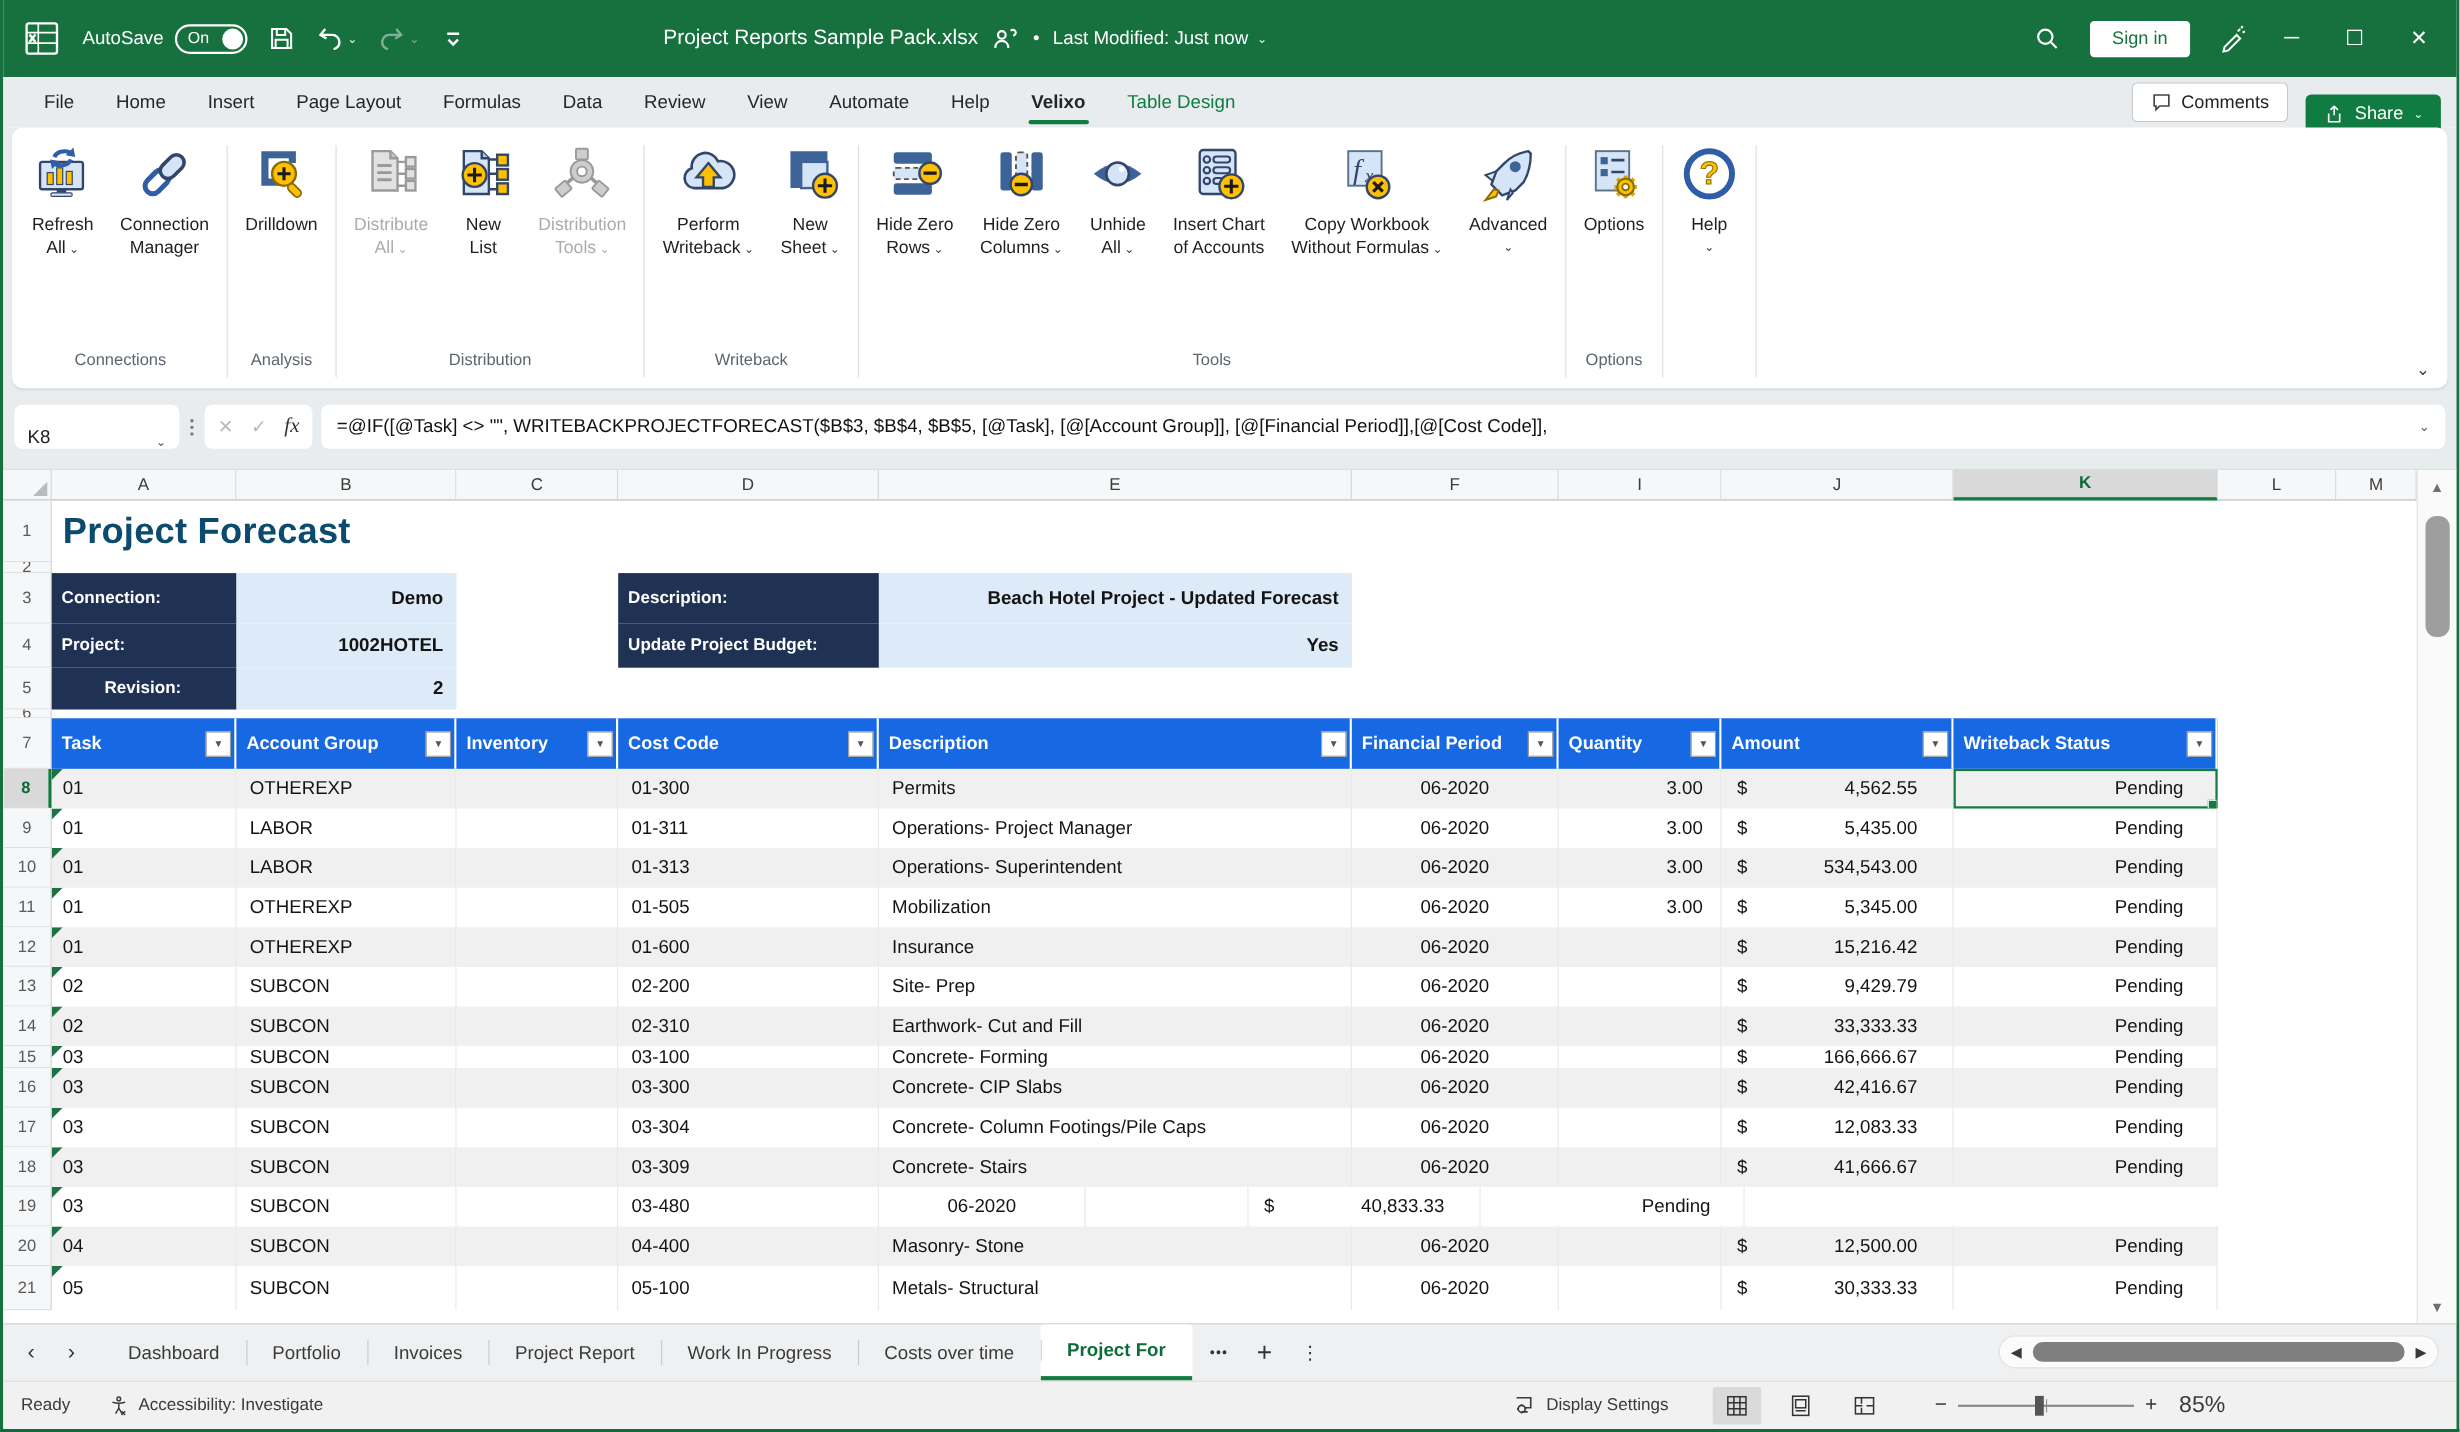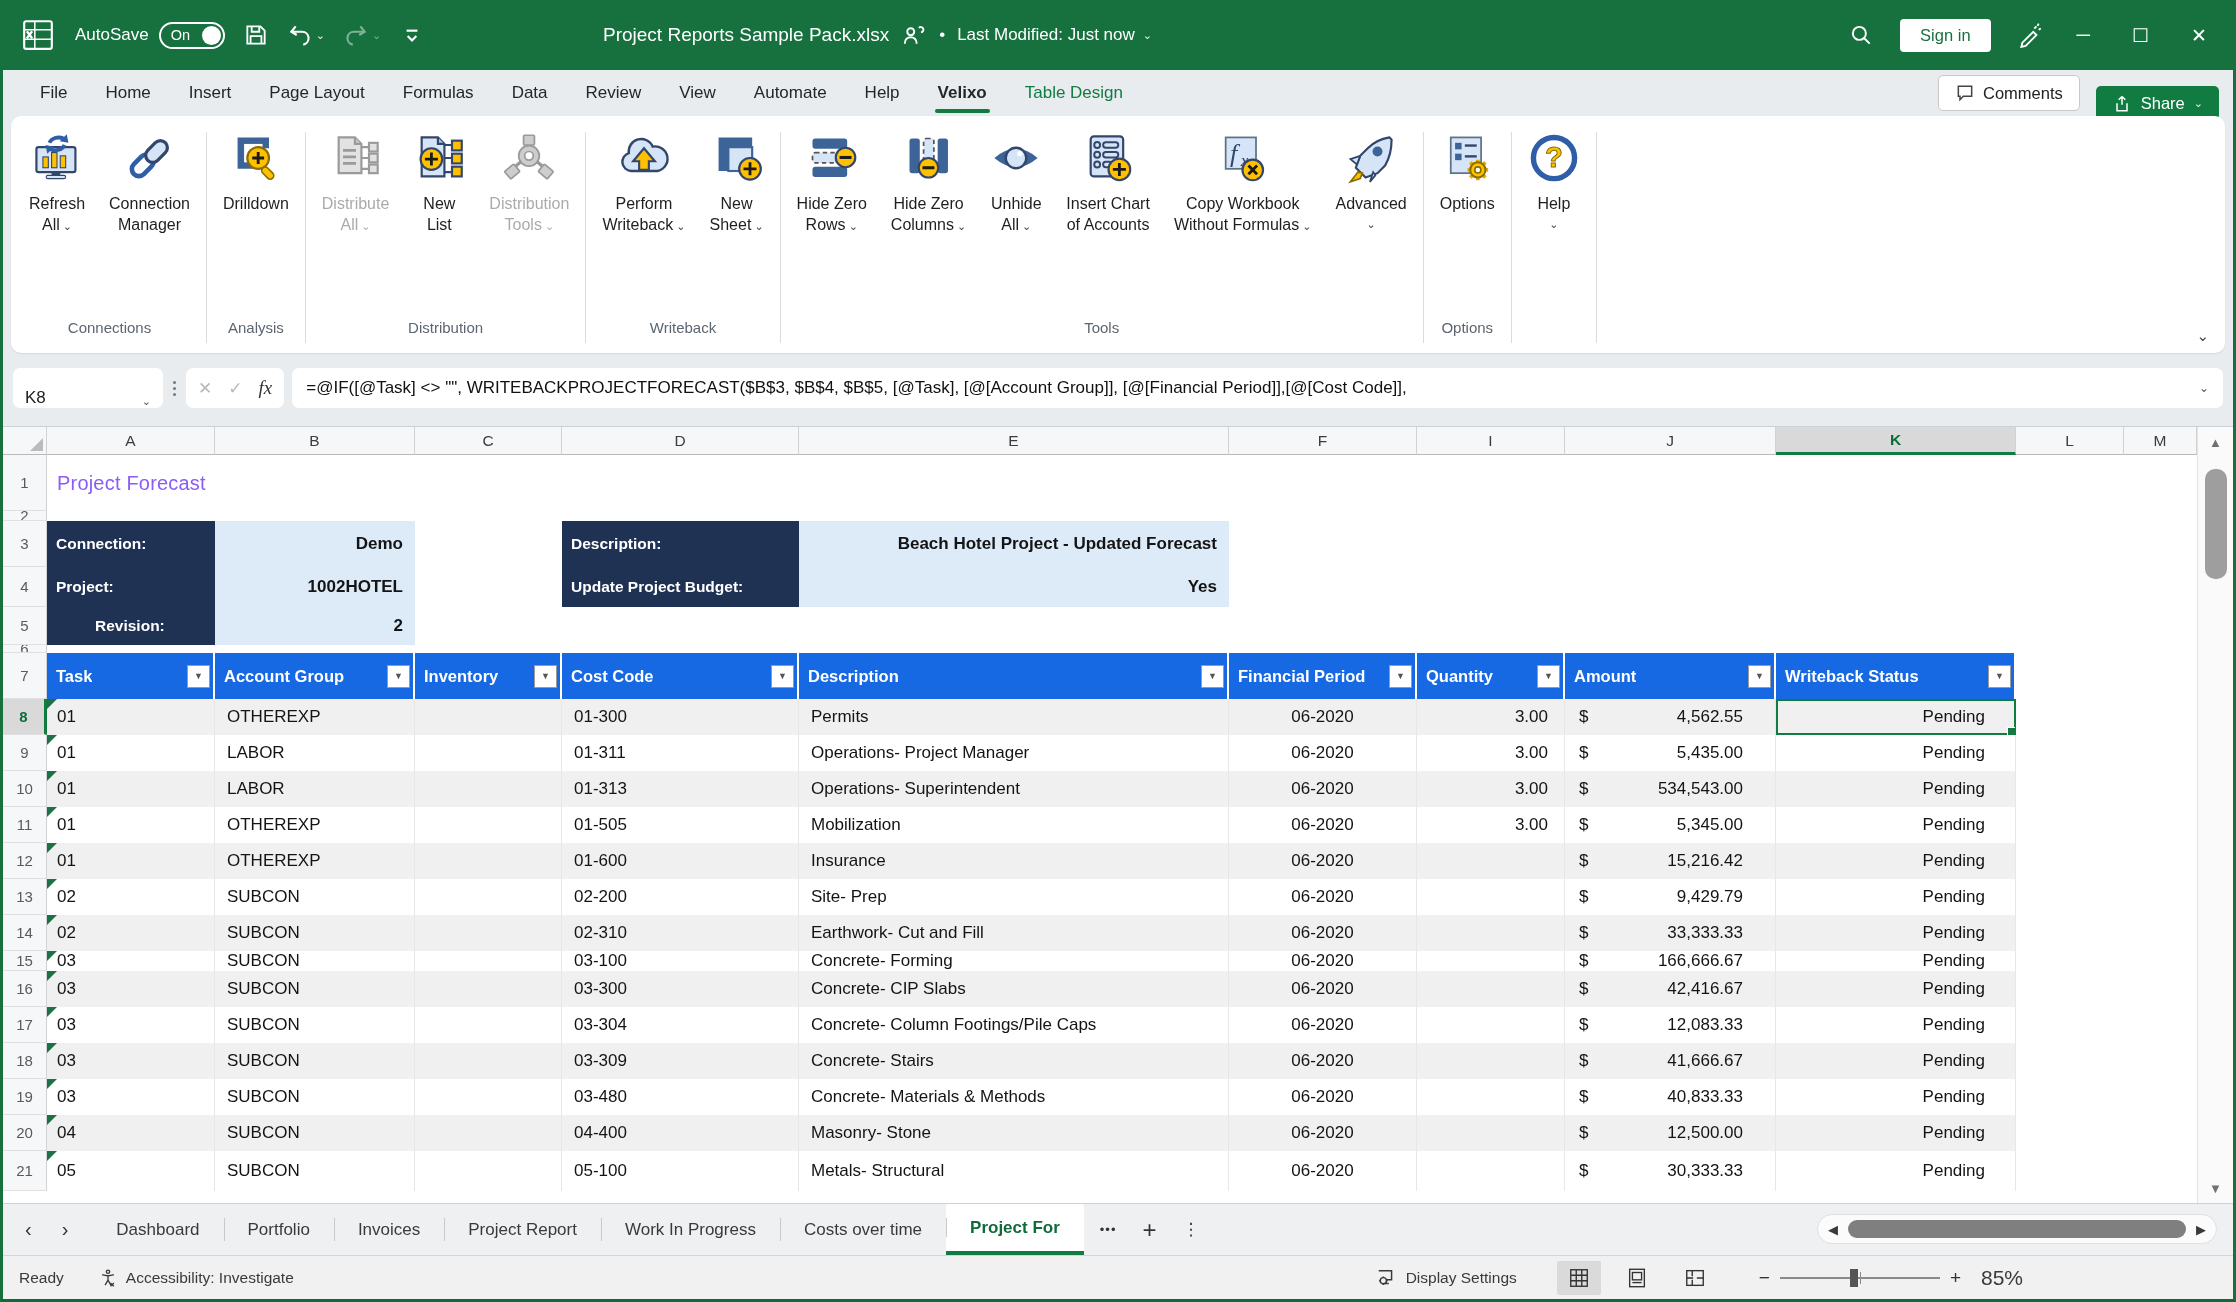--- a/index.html
+++ b/index.html
@@ -82,21 +82,21 @@
   .hcell.corner { position:relative; }
   .hcell.corner::after { content:""; position:absolute; right:3px; bottom:3px;
     border-left:13px solid transparent; border-bottom:13px solid #B8BCBE; }
   .hcell.sel { background:#D9D9D9; color:#0E6B3A; border-bottom:3px solid #107C41; font-weight:bold; }
   .gridbody { position:relative; margin-right:36px; overflow:hidden; height:calc(100% - 28px); }
   .grow { display:flex; }
   .rnum { background:#F6F7F8; border-right:1px solid #D2D2D2; border-bottom:1px solid #E0E0E0;
     font-size:15px; color:#5A5A5A; display:flex; align-items:center; justify-content:center; overflow:hidden; }
   .rnum.sel { background:#D9D9D9; color:#0E6B3A; border-right:3px solid #107C41; font-weight:bold; }
   .gcell { display:flex; align-items:center; font-size:17px; color:#141414; overflow:hidden; white-space:nowrap; position:relative; }
-  .sheet-title { font-size:20px; font-weight:normal; color:#8b5cf6; padding-left:10px; letter-spacing:.2px; }
+  .sheet-title { font-size:33px; font-weight:bold; color:#0c4a6e; padding-left:10px; letter-spacing:.2px; }
   .lblcell { background:#1F3254; color:#fff; font-weight:bold; font-size:15.5px; padding-left:9px; }
   .valcell { background:#DCEBF7; font-weight:bold; justify-content:flex-end; padding-right:12px; }
   .thead { background:#1668E3; color:#fff; font-weight:bold; font-size:16.5px; padding-left:9px; border-right:2px solid #fff; }
   .filterbtn { margin-left:auto; margin-right:3px; width:23px; height:23px; background:#fff; border:1px solid #9a9a9a;
     display:flex; align-items:center; justify-content:center; flex:0 0 auto; }
   .filterbtn span { font-size:9px; color:#555; }
   .band { background:#F0F0F0; }
   .tcell { border-right:1px solid #E7E7E7; }
   .flag::before { content:""; position:absolute; left:0; top:0;
     border-top:10px solid #1E7145; border-right:10px solid transparent; }
@@ -878,21 +878,20 @@
           <div class="gcell tcell r-right band" style="width: 240px; flex: 0 0 auto; padding-right: 30px;">Pending</div>
           <div class="gcell " style="width: 108px; flex: 0 0 auto;"></div>
           <div class="gcell " style="flex: 1 1 0%;"></div>
         </div>
         <div class="grow" style="height: 36px; flex: 0 0 auto;">
           <div class="rnum" style="width: 44px; flex: 0 0 auto;">19</div>
           <div class="gcell tcell flag" style="width: 168px; flex: 0 0 auto; padding-left: 10px;">03</div>
           <div class="gcell tcell" style="width: 200px; flex: 0 0 auto; padding-left: 12px;">SUBCON</div>
           <div class="gcell tcell" style="width: 147px; flex: 0 0 auto;"></div>
           <div class="gcell tcell" style="width: 237px; flex: 0 0 auto; padding-left: 12px;">03-480</div>
-          <div class="gcell tcell" style="width: 430px; flex: 0 0 auto; padding-left: 12px;">Concrete- Materials &amp; Methods</div>
           <div class="gcell tcell r-center" style="width: 188px; flex: 0 0 auto;">06-2020</div>
           <div class="gcell tcell r-right" style="width: 148px; flex: 0 0 auto; padding-right: 16px;"></div>
           <div class="gcell tcell" style="width: 211px; flex: 0 0 auto;">
             <span style="padding-left: 14px;">$</span>
             <span style="margin-left: auto; padding-right: 32px;">40,833.33</span>
           </div>
           <div class="gcell tcell r-right" style="width: 240px; flex: 0 0 auto; padding-right: 30px;">Pending</div>
           <div class="gcell " style="width: 108px; flex: 0 0 auto;"></div>
           <div class="gcell " style="flex: 1 1 0%;"></div>
         </div>

